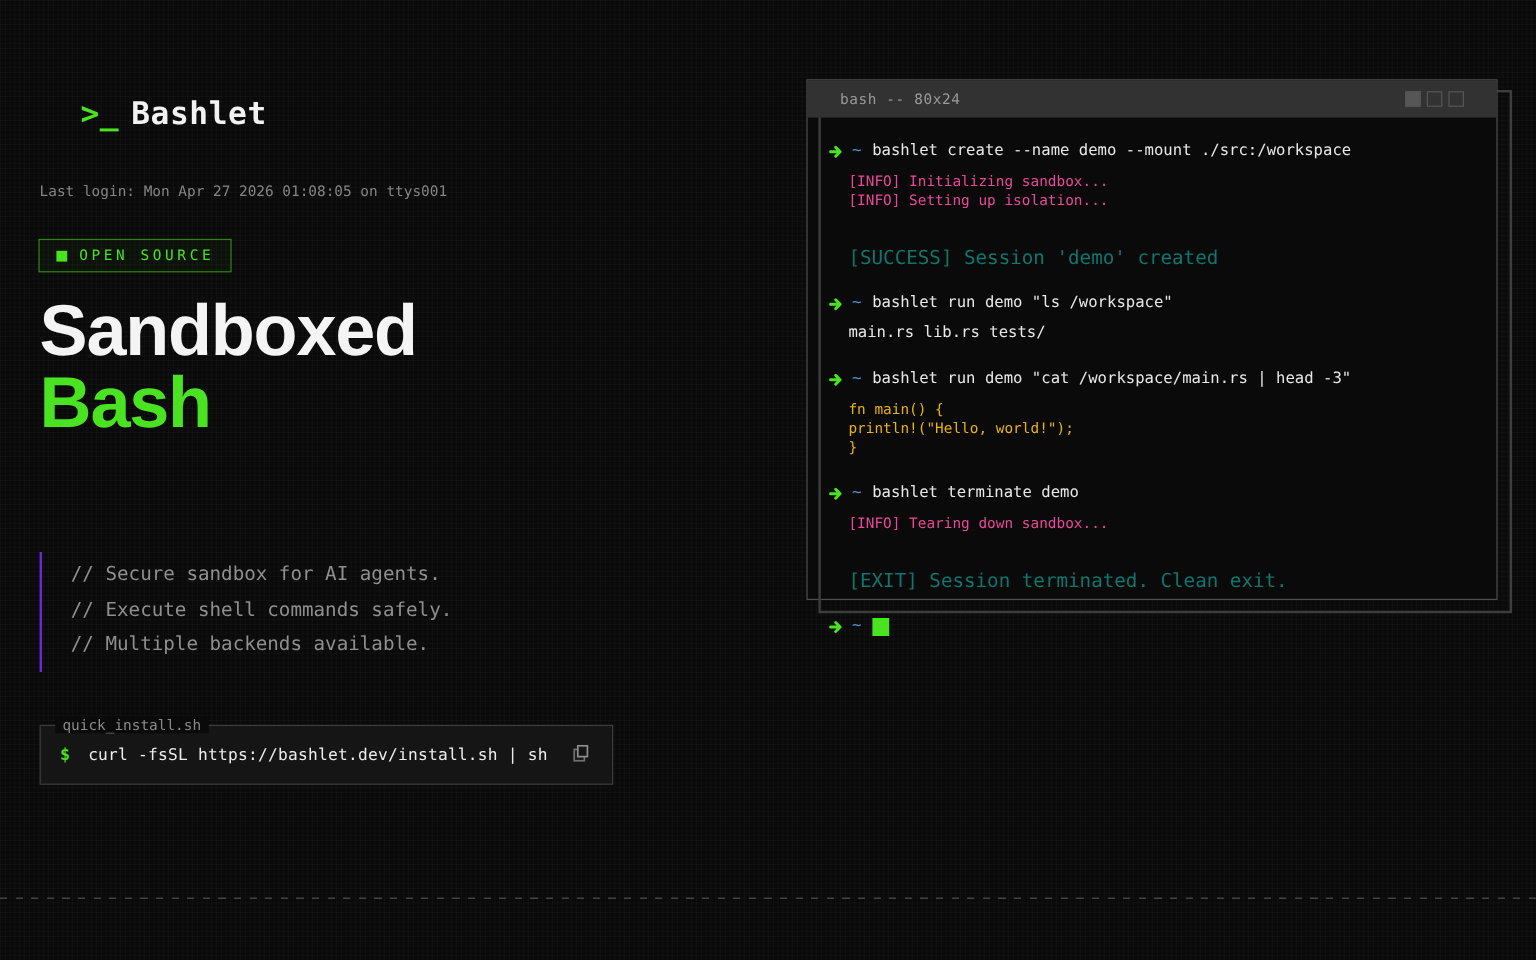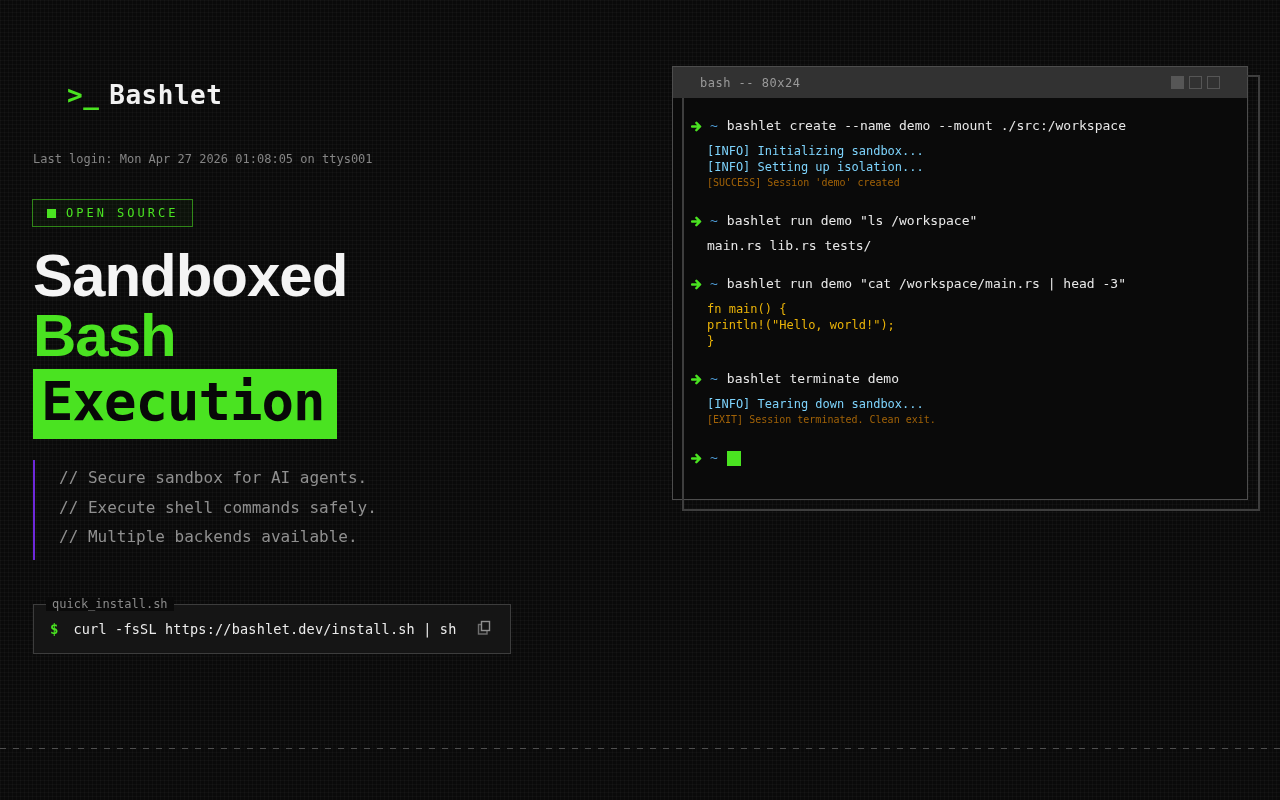--- a/index.html
+++ b/index.html
@@ -106,22 +106,22 @@
   .term-title { font-size:12px; color:#9a9a9a; letter-spacing:0.5px; }
   .term-controls { margin-left:auto; display:flex; gap:5px; }
   .term-ctrl { width:13px; height:13px; border:1.5px solid #565656; background:transparent; }
   .term-ctrl.filled { background:#565656; }
 
   .term-body { padding:20px 18px 0 18px; }
   .t-line { line-height:16px; white-space:pre; }
   .t-cmd { font-size:13px; color:#e8e8e8; margin-bottom:9px; display:flex; align-items:center; }
   .t-cmd .arrow, .t-prompt .arrow { display:inline-flex; margin-right:7px; }
   .t-cmd .tilde, .t-prompt .tilde { color:#4d9ad4; margin-right:9px; font-size:13px; }
-  .t-info { font-size:12px; color:#7dd3fc; margin-left:16px; }
-  .t-success, .t-exit { font-size:10px; color:#a16207; margin-left:16px; }
+  .t-info { font-size:12px; color:#ec4899; margin-left:16px; }
+  .t-success, .t-exit { font-size:16px; color:#0f766e; margin-left:16px;margin-top:32px; }
   .t-out { font-size:13px; color:#e8e8e8; margin-left:16px; }
   .t-code { font-size:12px; color:#eab308; margin-left:16px; }
   .t-gap { height:22px; }
   .t-prompt { display:flex; align-items:center; }
   .cursor-block { width:14px; height:15px; background:var(--accent); display:inline-block; }
 
   .divider {
     position:absolute; left:0; top:748px; width:1280px; height:1px;
     background:repeating-linear-gradient(90deg,#4f4f4f 0 6px, transparent 6px 13px);
   }
@@ -136,21 +136,20 @@
 <div class="last-login">Last login: Mon Apr 27 2026 01:08:05 on ttys001</div>
 
 <div class="badge">
   <span class="badge-square"></span>
   <span class="badge-label">OPEN SOURCE</span>
 </div>
 
 <h1 class="headline">
   <span>Sandboxed</span><br>
   <span class="hl-green">Bash</span><br>
-  <span class="hl-highlight">Execution</span>
 </h1>
 
 <div class="features">
     <div class="feature-line">// Secure sandbox for AI agents.</div>
     <div class="feature-line">// Execute shell commands safely.</div>
     <div class="feature-line">// Multiple backends available.</div>
   </div>
 
 <div class="install-box">
   <span class="install-filename">quick_install.sh</span>

